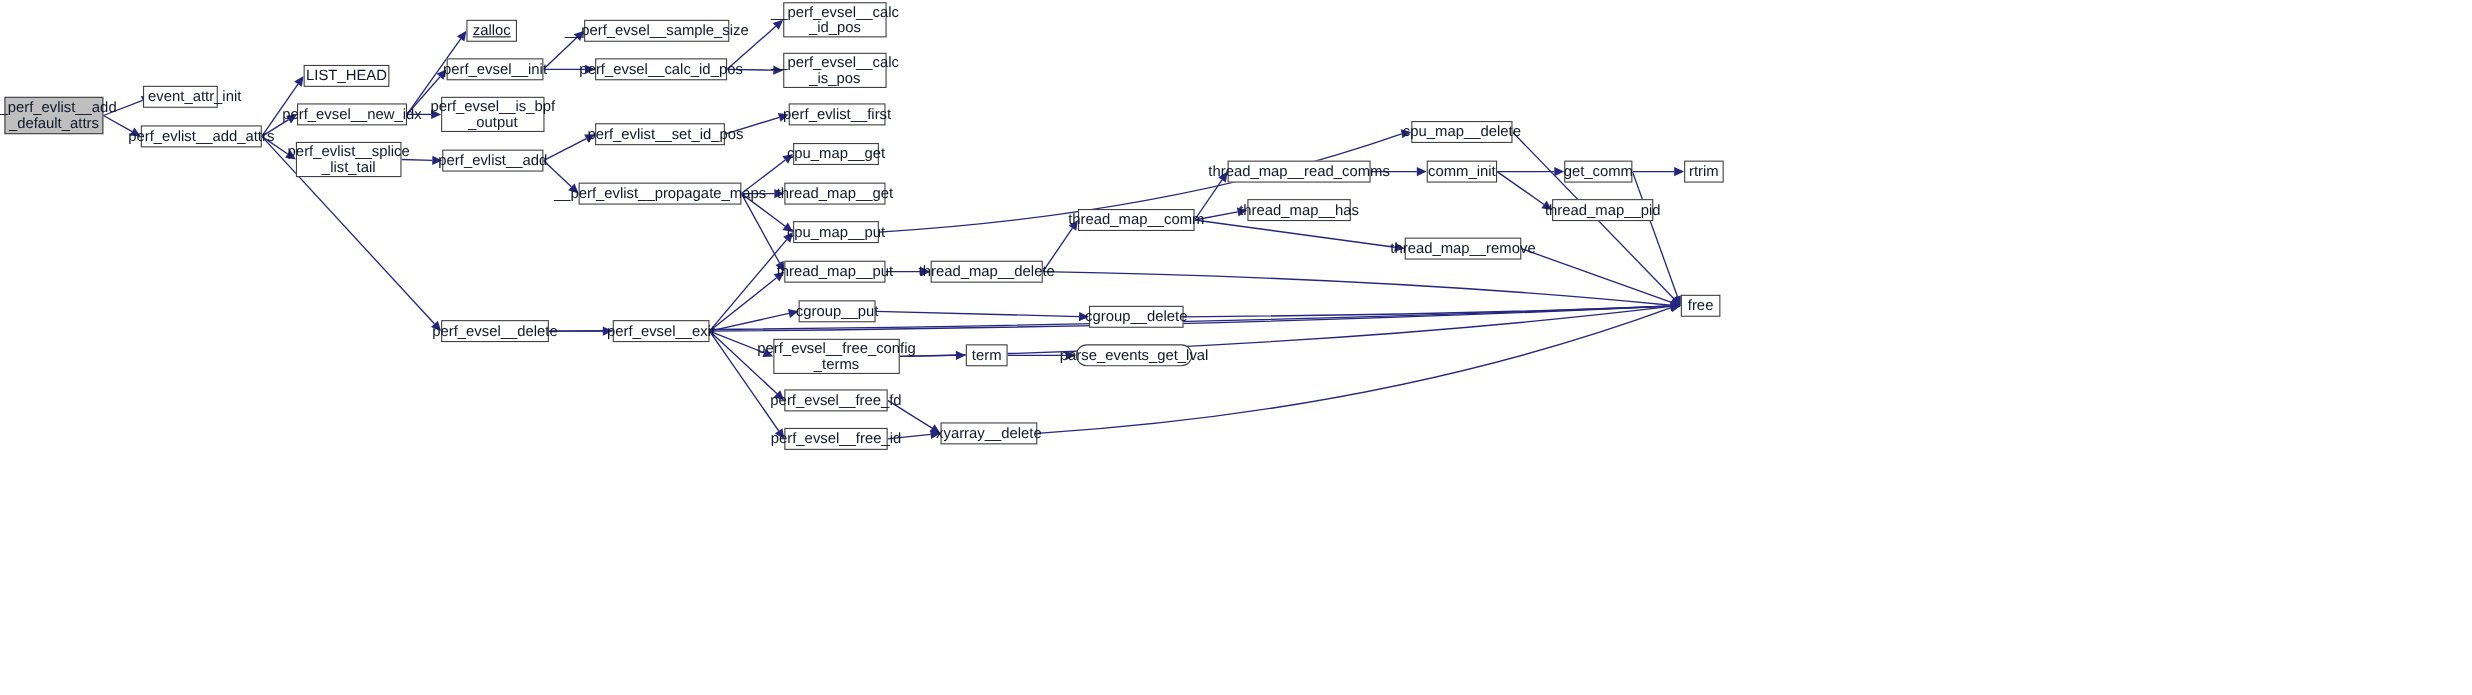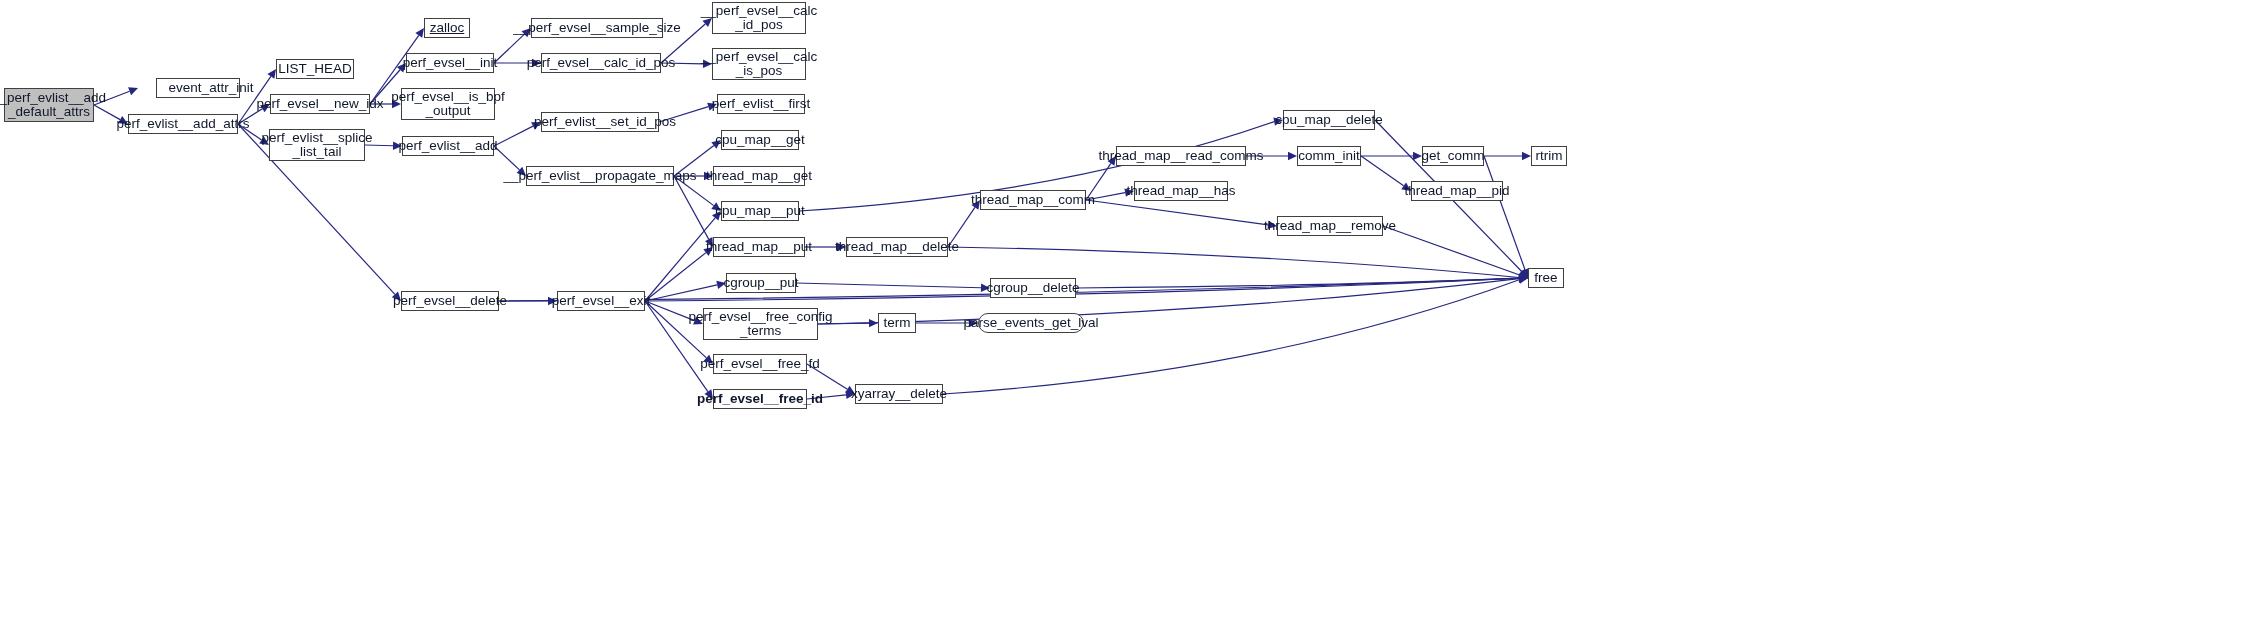--- a/index.html
+++ b/index.html
@@ -137,21 +137,21 @@
       <path d="M 1361 156 L 1403.6269127153287 185.83883890073005" fill="none" stroke="#25267f" stroke-width="1.2"></path>
       <polygon points="1411,191 1401.2183708690027,189.27961296691004 1406.0354545616547,182.39806483455007" fill="#25267f"></polygon>
       <path d="M 1484 156 L 1522 156" fill="none" stroke="#25267f" stroke-width="1.2"></path>
       <polygon points="1531,156 1522,160.2 1522,151.8" fill="#25267f"></polygon>
       <path d="M 1484 156 L 1524.9466106238278 269.53378400243184" fill="none" stroke="#25267f" stroke-width="1.2"></path>
       <polygon points="1528,278 1520.9957098249627,270.9586990446455 1528.897511422693,268.10886896021816" fill="#25267f"></polygon>
     </svg>
   <div id="nodes">
       <div class="node root" style="left: 4px; top: 88px; width: 90px; height: 34px;"><span>__perf_evlist__add
 _default_attrs</span></div>
-      <div class="node" style="left: 156px; top: 78px; width: 84px; height: 20px; padding-left: 26px;"><span>event_attr_init</span></div>
+      <div class="node" style="left: 130px; top: 78px; width: 68px; height: 20px; padding-left: 26px;"><span>event_attr_init</span></div>
       <div class="node" style="left: 128px; top: 114px; width: 110px; height: 20px;"><span>perf_evlist__add_attrs</span></div>
       <div class="node" style="left: 276px; top: 59px; width: 78px; height: 20px;"><span>LIST_HEAD</span></div>
       <div class="node" style="left: 270px; top: 94px; width: 100px; height: 20px;"><span>perf_evsel__new_idx</span></div>
       <div class="node" style="left: 269px; top: 129px; width: 96px; height: 32px;"><span>perf_evlist__splice
 _list_tail</span></div>
       <div class="node" style="left: 424px; top: 18px; width: 46px; height: 20px; text-decoration: underline;"><span>zalloc</span></div>
       <div class="node" style="left: 406px; top: 53px; width: 88px; height: 20px;"><span>perf_evsel__init</span></div>
       <div class="node" style="left: 401px; top: 88px; width: 94px; height: 32px;"><span>perf_evsel__is_bpf
 _output</span></div>
       <div class="node" style="left: 402px; top: 136px; width: 92px; height: 20px;"><span>perf_evlist__add</span></div>
@@ -165,21 +165,21 @@
 _is_pos</span></div>
       <div class="node" style="left: 717px; top: 94px; width: 88px; height: 20px;"><span>perf_evlist__first</span></div>
       <div class="node" style="left: 721px; top: 130px; width: 78px; height: 20px;"><span>cpu_map__get</span></div>
       <div class="node" style="left: 713px; top: 166px; width: 92px; height: 20px;"><span>thread_map__get</span></div>
       <div class="node" style="left: 721px; top: 201px; width: 78px; height: 20px;"><span>cpu_map__put</span></div>
       <div class="node" style="left: 713px; top: 237px; width: 92px; height: 20px;"><span>thread_map__put</span></div>
       <div class="node" style="left: 726px; top: 273px; width: 70px; height: 20px;"><span>cgroup__put</span></div>
       <div class="node" style="left: 703px; top: 308px; width: 115px; height: 32px;"><span>perf_evsel__free_config
 _terms</span></div>
       <div class="node" style="left: 713px; top: 354px; width: 94px; height: 20px;"><span>perf_evsel__free_fd</span></div>
-      <div class="node" style="left: 713px; top: 389px; width: 94px; height: 20px; font-weight: bold;"><span>perf_evsel__free_id</span></div>
+      <div class="node" style="left: 713px; top: 389px; width: 94px; height: 20px;"><span>perf_evsel__free_id</span></div>
       <div class="node" style="left: 401px; top: 291px; width: 98px; height: 20px;"><span>perf_evsel__delete</span></div>
       <div class="node" style="left: 557px; top: 291px; width: 88px; height: 20px;"><span>perf_evsel__exit</span></div>
       <div class="node" style="left: 846px; top: 237px; width: 102px; height: 20px;"><span>thread_map__delete</span></div>
       <div class="node" style="left: 878px; top: 313px; width: 38px; height: 20px; justify-content: center;"><span>term</span></div>
       <div class="node" style="left: 855px; top: 384px; width: 88px; height: 20px;"><span>xyarray__delete</span></div>
       <div class="node" style="left: 990px; top: 278px; width: 86px; height: 20px;"><span>cgroup__delete</span></div>
       <div class="node" style="left: 978px; top: 313px; width: 106px; height: 20px; border-radius: 10px;"><span>parse_events_get_lval</span></div>
       <div class="node" style="left: 980px; top: 190px; width: 106px; height: 20px;"><span>thread_map__comm</span></div>
       <div class="node" style="left: 1116px; top: 146px; width: 130px; height: 20px;"><span>thread_map__read_comms</span></div>
       <div class="node" style="left: 1134px; top: 181px; width: 94px; height: 20px;"><span>thread_map__has</span></div>

